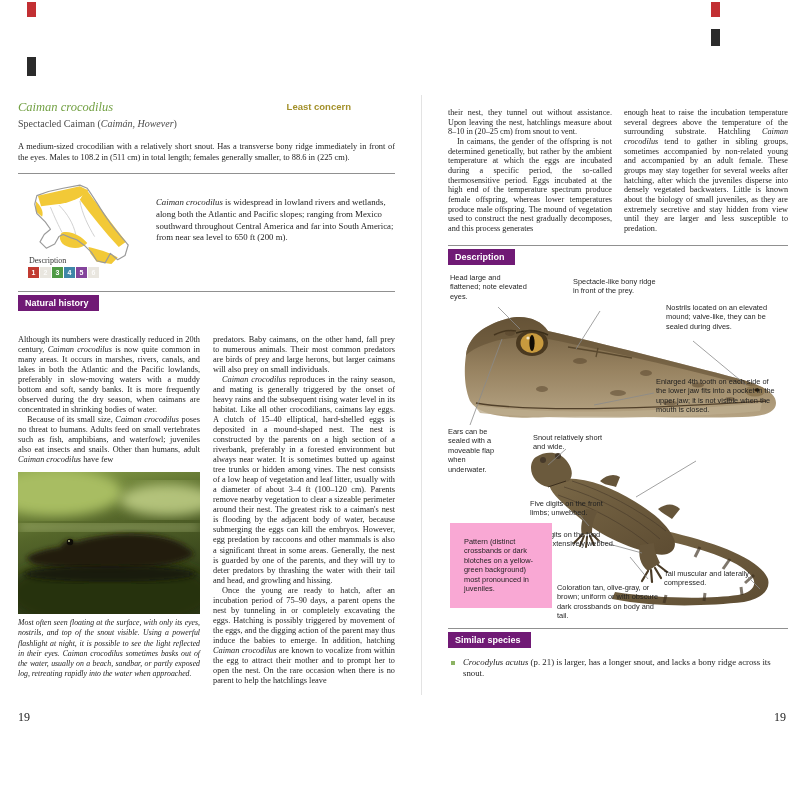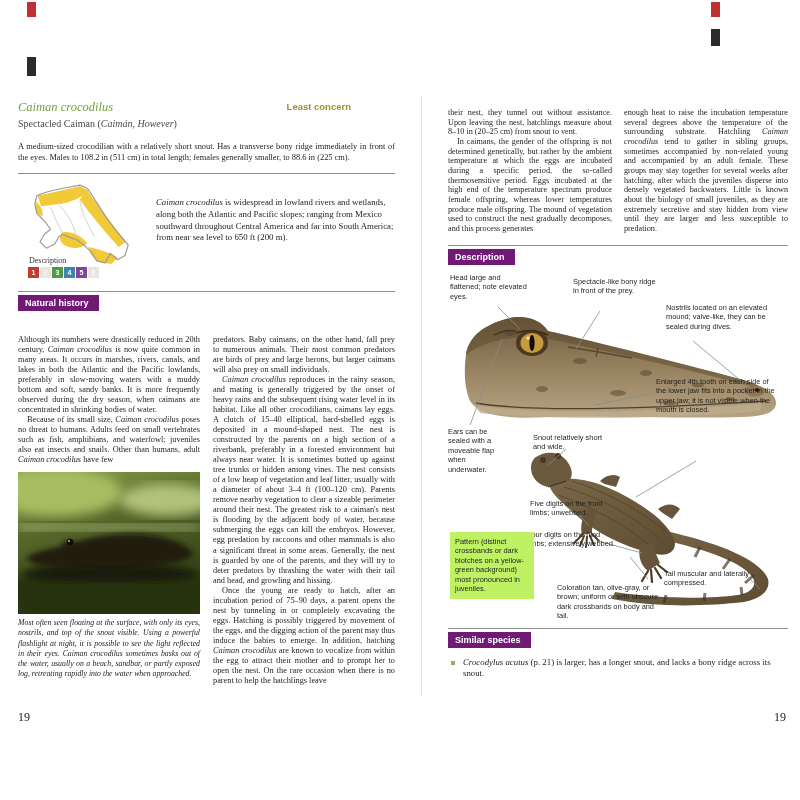--- a/index.html
+++ b/index.html
@@ -73,21 +73,21 @@
   .lbl-spectacle{left:125px;top:10px;width:88px;}
   .lbl-nostrils{left:218px;top:36px;width:114px;}
   .lbl-tooth{left:208px;top:110px;width:124px;}
   .lbl-ears{left:0px;top:160px;width:56px;}
   .lbl-snout{left:85px;top:166px;width:72px;}
   .lbl-osteo{left:219px;top:178px;width:118px;}
   .lbl-five{left:82px;top:232px;width:76px;}
   .lbl-four{left:79px;top:263px;width:90px;}
   .lbl-color{left:109px;top:291px;width:102px;margin-top:25px;}
   .lbl-tail{left:216px;top:302px;width:86px;}
-  .ybox{position:absolute;left:2px;top:256px;width:74px;background:#bef264;padding:5px;margin-top:9px;}
+  .ybox{position:absolute;left:2px;top:256px;width:74px;background:#f9a8d4;padding:14px;}
 
   .similar-row{display:flex;margin-top:9px;font-size:8.8px;line-height:1.3;}
   .similar-row em{font-style:italic;}
   .bullet{width:4px;height:4px;background:#8cb364;margin:4px 8px 0 3px;flex:none;}
 
   .head-photo{position:absolute;left:2px;top:24px;}
   .body-photo{position:absolute;left:60px;top:180px;}
 </style>
 </head>
 <body>

